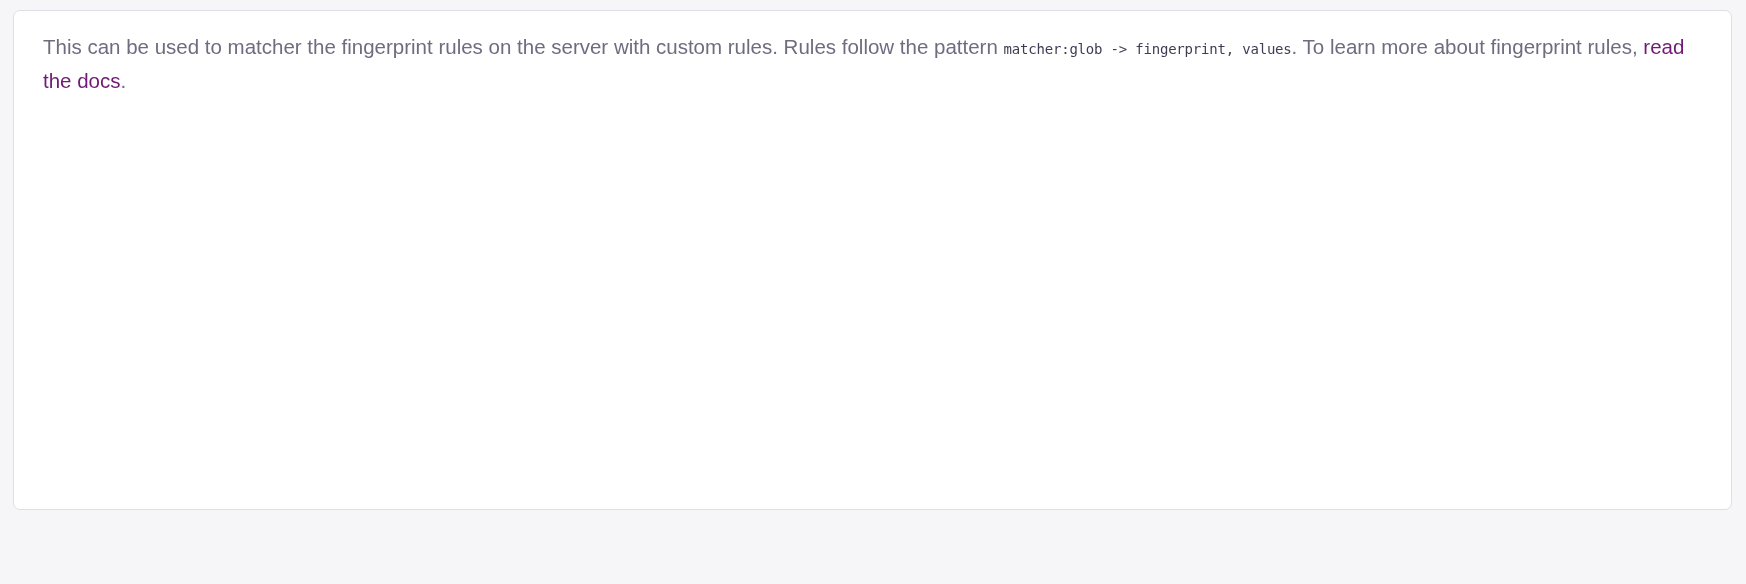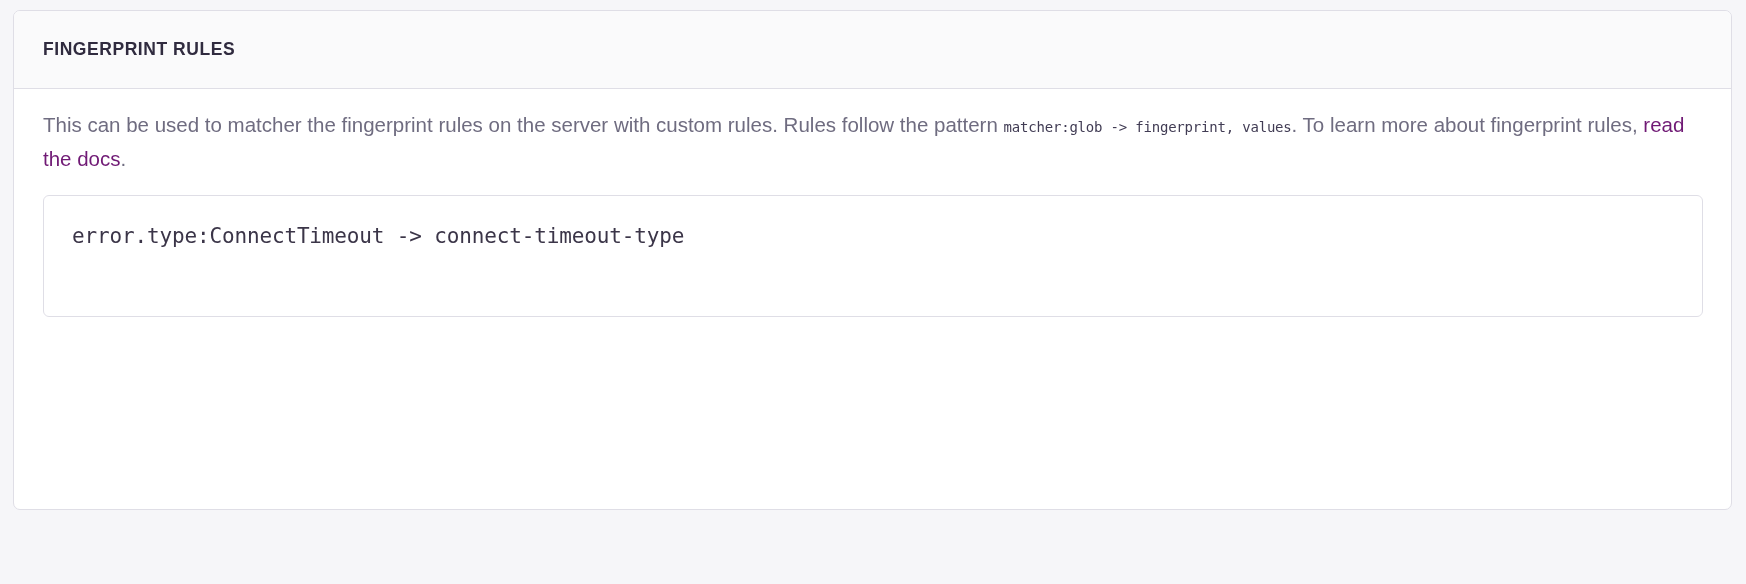--- a/index.html
+++ b/index.html
@@ -106,27 +106,23 @@
     resize: none;
     outline: none;
     overflow: hidden;
   }
 </style>
 </head>
 <body>
 
 <div class="panel">
 
-  <div class="panel-header">
-    <div class="panel-header-title">FINGERPRINT RULES</div>
-  </div>
 
   <div class="panel-body">
 
     <p class="description">
       <span>This can be used to matcher the fingerprint rules on the server with custom rules. Rules follow the pattern </span><span class="code-inline">matcher:glob -&gt; fingerprint, values</span><span>. To learn more about fingerprint rules, </span><a href="#" class="doc-link">read the docs</a><span>.</span>
     </p>
 
 
-    <textarea class="rules-textarea" spellcheck="false" placeholder="" style="">error.type:ConnectTimeout -&gt; connect-timeout-type</textarea>
 
   </div>
 </div>
 
 </body></html>

